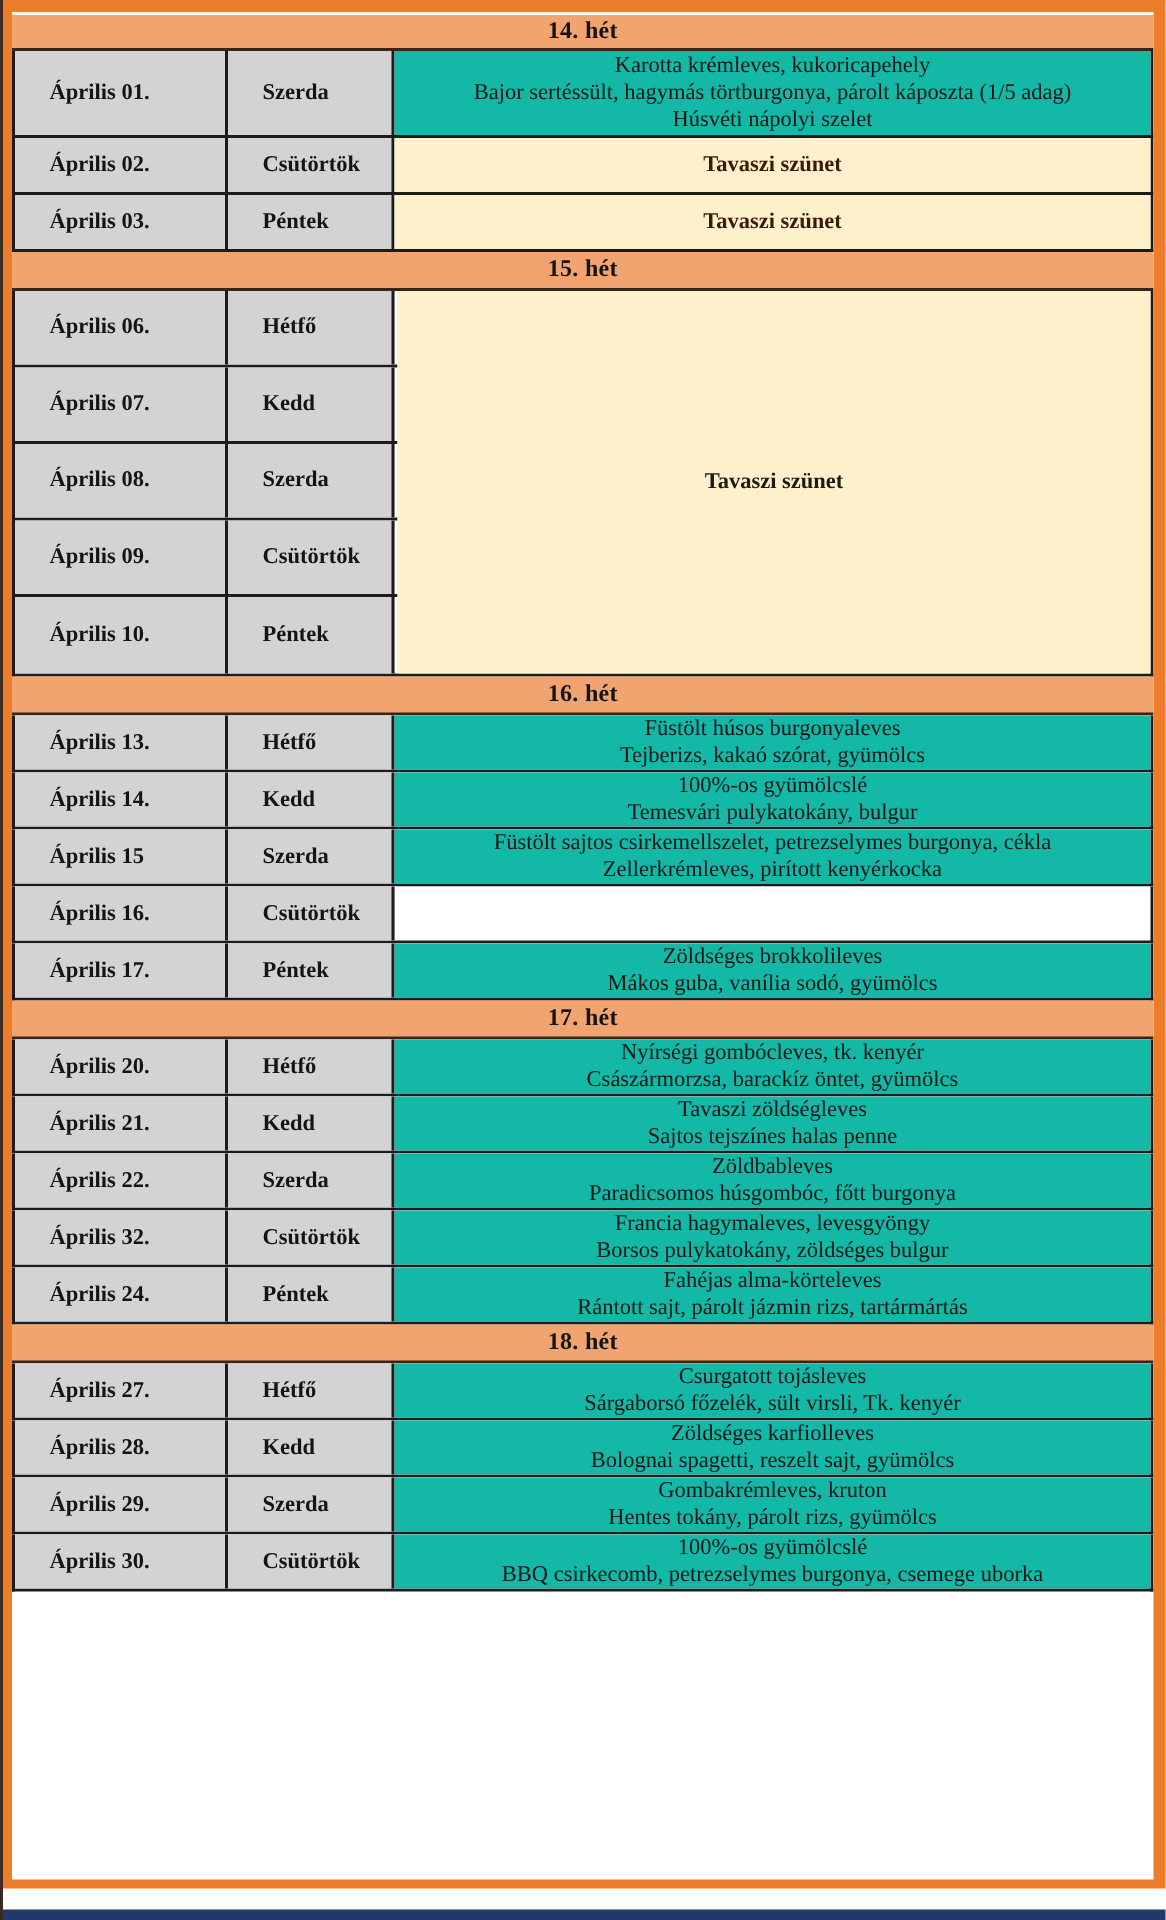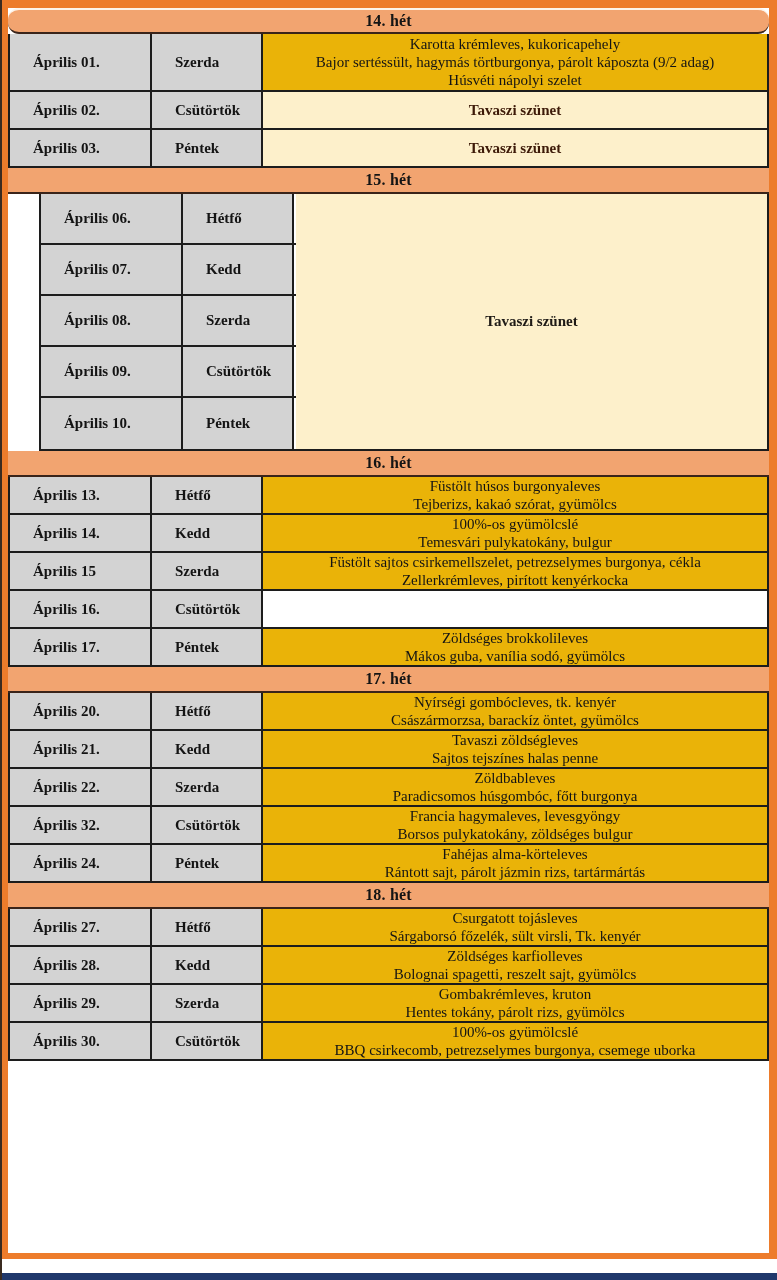--- a/index.html
+++ b/index.html
@@ -20,21 +20,21 @@
     border-bottom-width:6px;
     background:#fff; overflow:hidden;
   }
 
   .band {
     height:26px; background:var(--band-orange,#f2a470);
     border-bottom:2px solid #3a241a;
     display:flex; align-items:center; justify-content:center;
     font-weight:bold; font-size:16px; letter-spacing:.2px;
   }
-  .band.first { border-top:2px solid #fdf4ea;border-radius:11px; }
+  .band.first { border-top:2px solid #fdf4ea; }
   .band:not(.first){ border-top:0; }
 
   .row {
     display:flex; height:38px;
     border-left:2px solid var(--grid-black,#1c1c1c);
     border-right:2px solid var(--grid-black,#1c1c1c);
     border-bottom:2px solid var(--grid-black,#1c1c1c);
     background:#fff;
   }
   .row.tall { height:58px; }
@@ -45,31 +45,30 @@
     display:flex; align-items:center;
     padding-left:23px; font-weight:bold; font-size:15px;
   }
   .cell.date { width:142px; }
   .cell.day  { width:111px; }
 
   .cell.menu {
     flex:1; display:flex; flex-direction:column;
     align-items:center; justify-content:center;
     text-align:center; font-size:15px; line-height:18px;
-    background:#eab308; padding:0 6px;
+    background:#14b8a6; padding:0 6px;
   }
   .cell.menu.holidaybg { background:var(--holiday-yellow,#fdf0cb); }
   .holiday { font-weight:bold; font-size:15px; color:var(--holiday-text,#3d1a08); }
 
   .mergedwrap {
     display:flex; height:257px;
     border-left:2px solid var(--grid-black,#1c1c1c);
     border-right:2px solid var(--grid-black,#1c1c1c);
     border-bottom:2px solid var(--grid-black,#1c1c1c);
-    margin-left:31px;
   }
   .leftcol { width:255px; display:flex; flex-direction:column; }
   .lrow { display:flex; height:51px; border-bottom:2px solid var(--grid-black,#1c1c1c); }
   .lrow:last-child { border-bottom:none; }
   .merged {
     flex:1; background:var(--holiday-yellow,#fdf0cb);
     display:flex; align-items:center; justify-content:center;
   }
   .merged .holiday { color:#1e1a16; }
 
@@ -81,21 +80,21 @@
 
 <div class="page">
   <div class="frame" id="table-root">
       <div class="section">
         <div class="band first">14. hét</div>
         <div class="row tall">
           <div class="cell date">Április 01.</div>
           <div class="cell day">Szerda</div>
           <div class="cell menu">
             <div class="menu-line">Karotta krémleves, kukoricapehely</div>
-            <div class="menu-line">Bajor sertéssült, hagymás törtburgonya, párolt káposzta (9/2 adag)</div>
+            <div class="menu-line">Bajor sertéssült, hagymás törtburgonya, párolt káposzta (1/5 adag)</div>
             <div class="menu-line">Húsvéti nápolyi szelet</div>
           </div>
         </div>
         <div class="row">
           <div class="cell date">Április 02.</div>
           <div class="cell day">Csütörtök</div>
           <div class="cell menu holidaybg">
             <div class="holiday">Tavaszi szünet</div>
           </div>
         </div>

